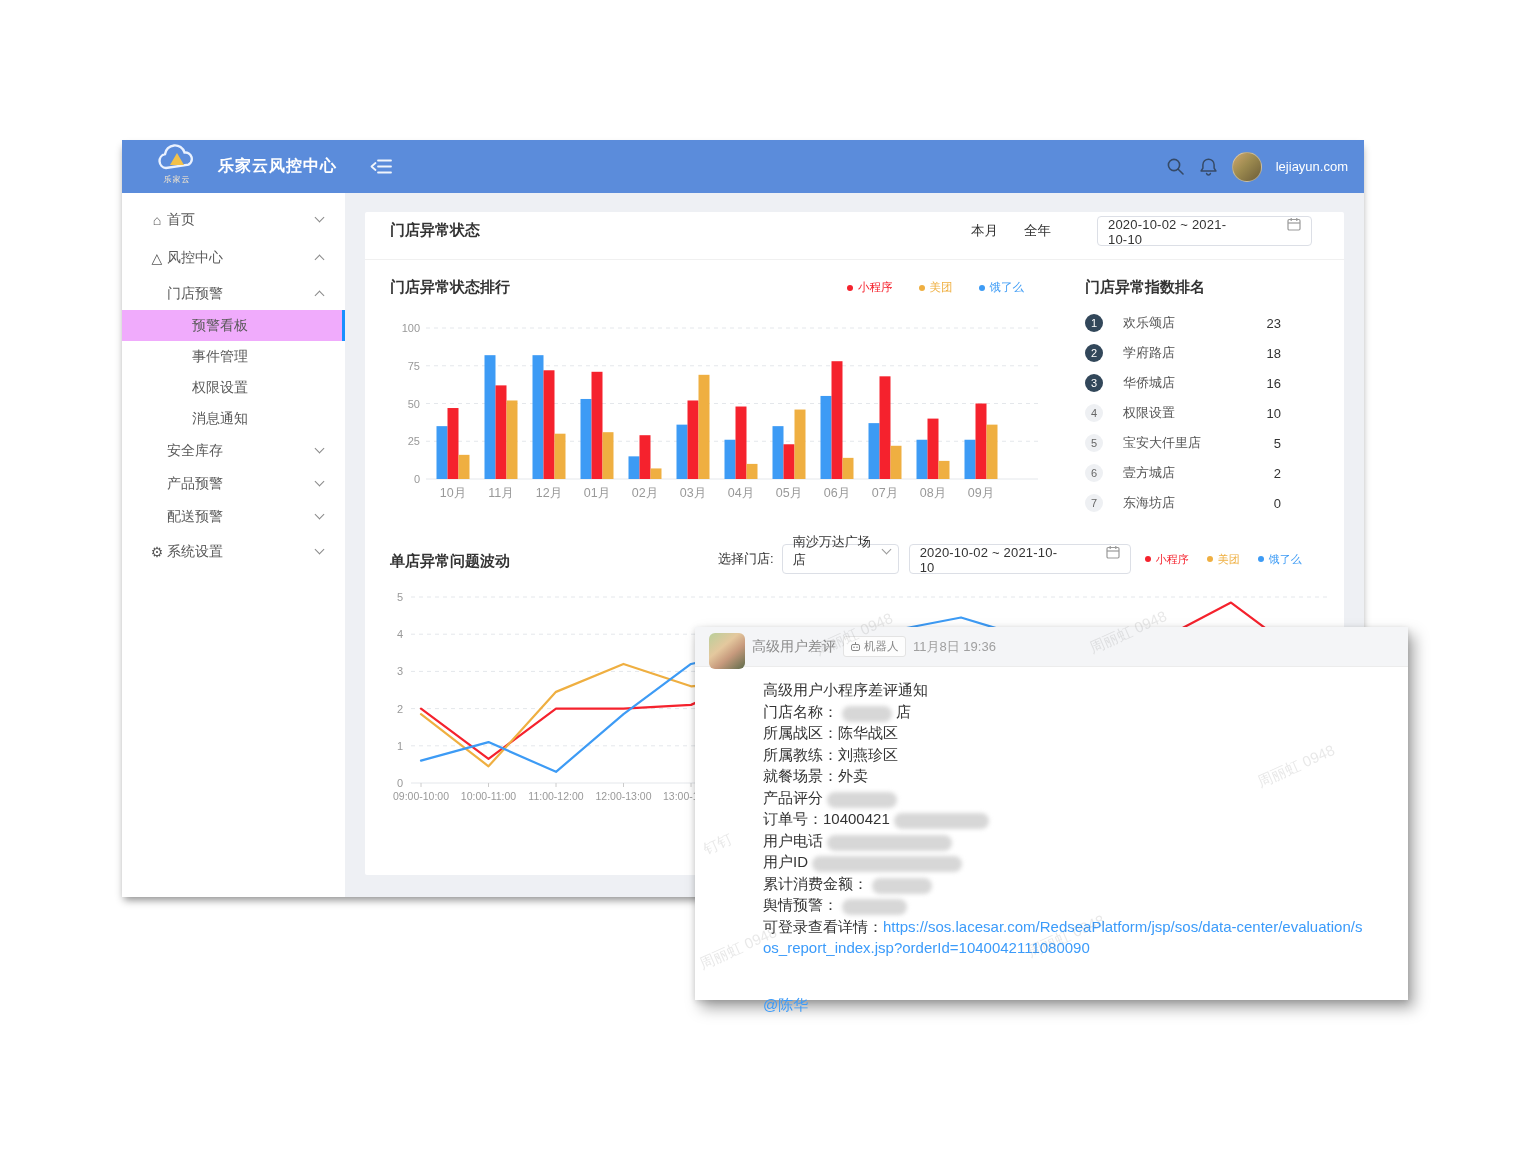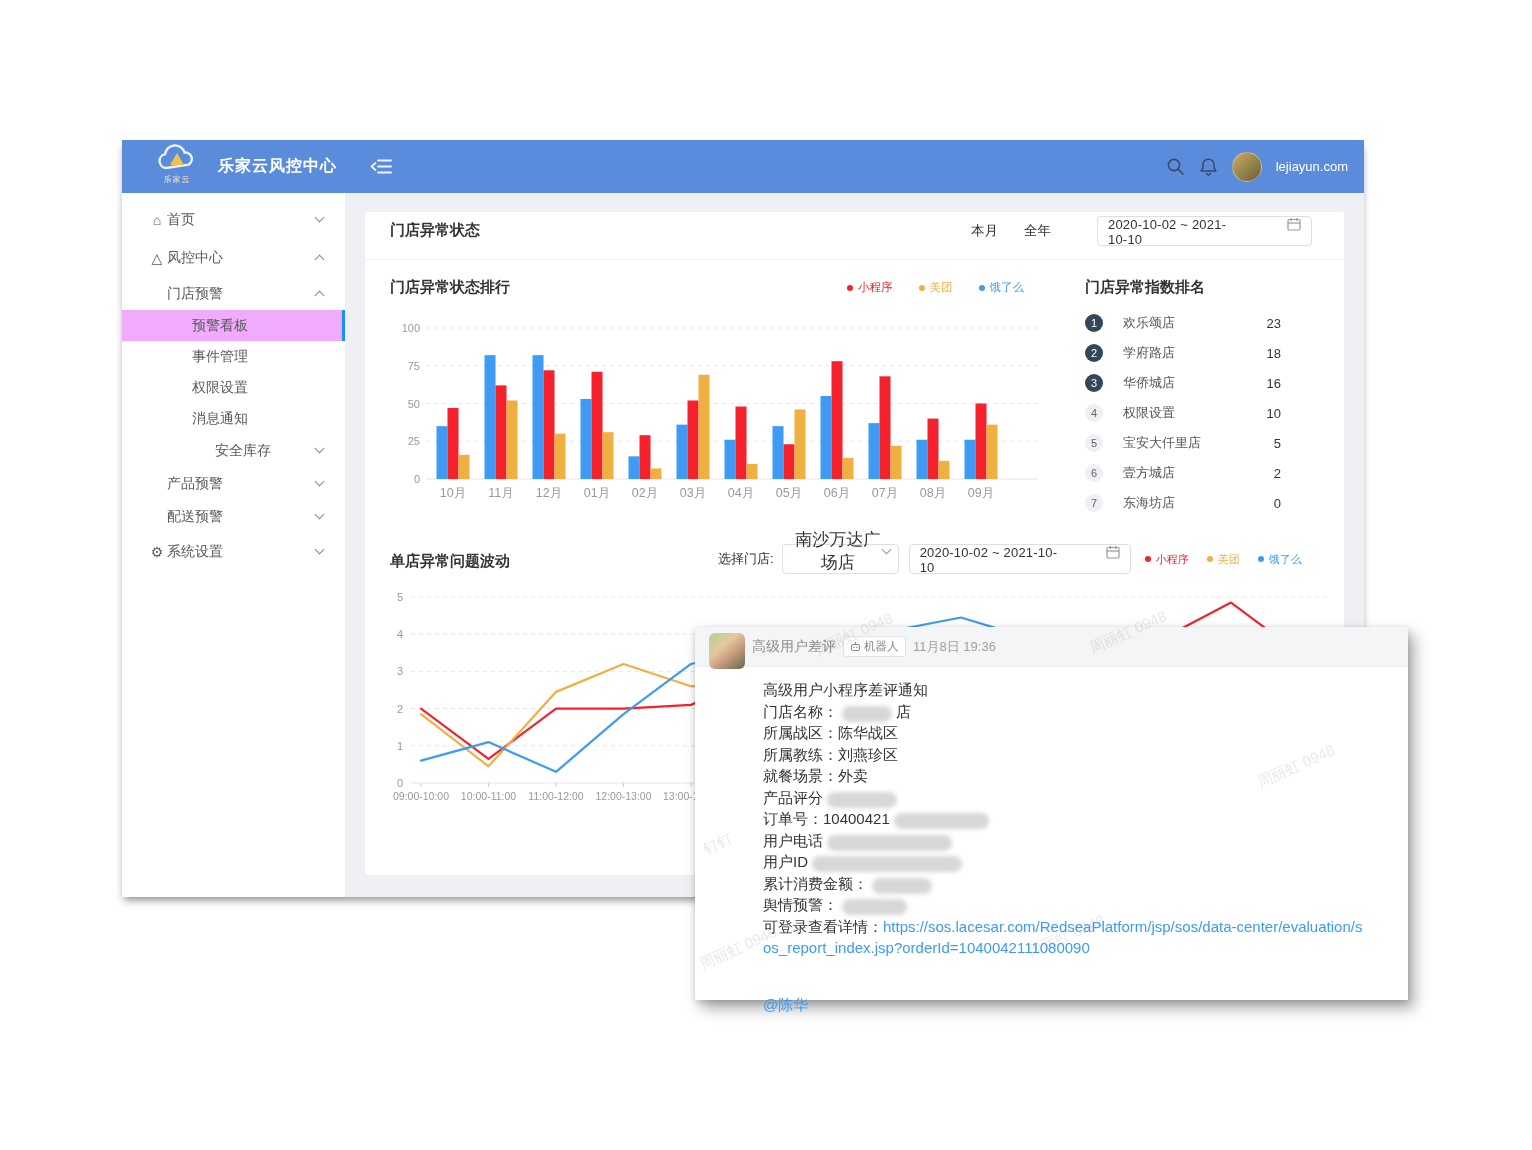--- a/index.html
+++ b/index.html
@@ -53,21 +53,21 @@
   .rk-badge { width:18px; height:18px; border-radius:50%; font-size:11px; display:flex; align-items:center;
               justify-content:center; }
   .rk-badge.top { background:#32475a; color:#fff; }
   .rk-badge.low { background:#eef0f3; color:#666; }
   .rk-name { margin-left:20px; font-size:13px; color:#555; }
   .rk-val { margin-left:auto; font-size:13px; color:#333; }
 
   .sec2-controls { position:absolute; left:353px; top:336px; height:22px; display:flex; align-items:center; }
   .store-label { font-size:13px; color:#333; margin-right:8px; }
   .selectbox { width:117px; height:30px; border:1px solid #dcdfe6; border-radius:4px; display:flex; align-items:center;
-               padding:0 8px 16px 10px; font-size:17px; color:#333; background:#fff;text-align:center; }
+               padding:0 8px 16px 10px; font-size:13px; color:#333; background:#fff; }
   .selectbox .stext { flex:1; }
   .sel-caret { width:7px; height:7px; border-right:1.3px solid #999; border-bottom:1.3px solid #999;
                transform:rotate(45deg); margin-top:-3px; }
   .sec2-controls .datebox { width:222px; margin-left:10px; }
   .sec2-controls .legend { margin-left:14px; gap:18px; }
   .sec2-controls .lg-item { font-size:11px; }
 
   svg text { font-family:"Liberation Sans","DejaVu Sans",sans-serif; }
 
   
@@ -147,21 +147,21 @@
         </div>
         <div class="side-item lvl3" style="height: 31px;">
           <span class="lbl">事件管理</span>
         </div>
         <div class="side-item lvl3" style="height: 31px;">
           <span class="lbl">权限设置</span>
         </div>
         <div class="side-item lvl3" style="height: 31px;">
           <span class="lbl">消息通知</span>
         </div>
-        <div class="side-item lvl2" style="height: 33px; padding-left: 48px;">
+        <div class="side-item lvl2" style="height: 33px;">
           <span class="lbl">安全库存</span>
           <span class="chev down"></span>
         </div>
         <div class="side-item lvl2" style="height: 33px;">
           <span class="lbl">产品预警</span>
           <span class="chev down"></span>
         </div>
         <div class="side-item lvl2" style="height: 33px;">
           <span class="lbl">配送预警</span>
           <span class="chev down"></span>

